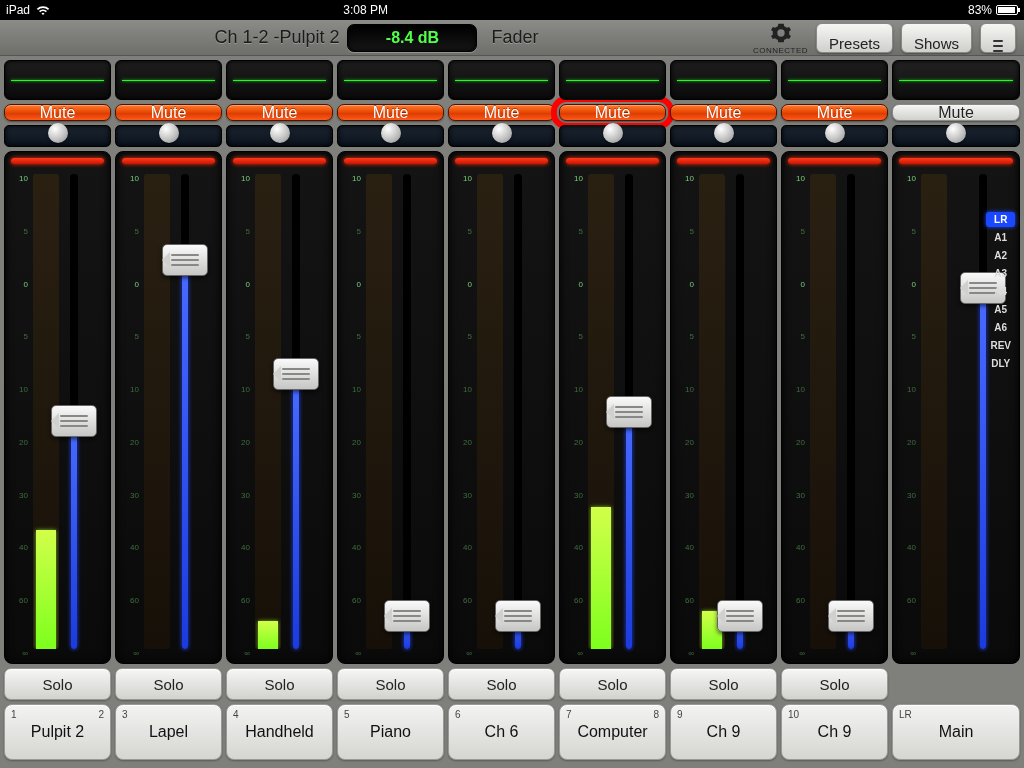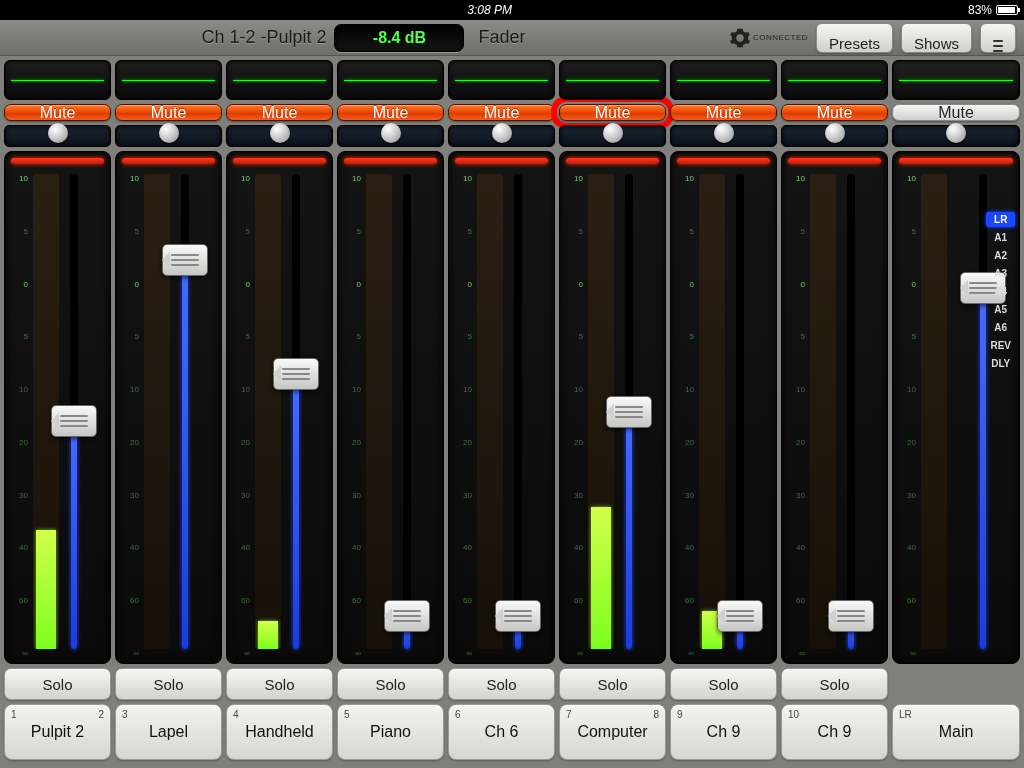--- a/index.html
+++ b/index.html
@@ -1,36 +1,36 @@
 <!DOCTYPE html>
 <html><head>
 <meta charset="utf-8">
 <style>
 * { box-sizing: border-box; margin: 0; padding: 0; font-family: -apple-system, Helvetica, Arial, sans-serif; }
 html, body { width: 1024px; height: 768px; overflow: hidden; background: #7f7f7c; }
 
 
 .status-bar { height: 20px; background: #000; color: #fff; display: flex; align-items: center; font-size: 12px; padding: 0 6px; }
 .status-left { flex: 1; display: flex; gap: 6px; align-items: center; }
-.status-center { flex: 1; text-align: right; font-style: italic; }
+.status-center { flex: 1; text-align: left; }
 .status-right { flex: 1; text-align: right; display: flex; justify-content: flex-end; align-items: center; gap: 4px; }
 .wifi-icon { width: 14px; height: 10px; display: inline-block; }
 .battery { width: 22px; height: 10px; border: 1px solid #fff; border-radius: 2px; position: relative; }
 .battery::after { content: ""; position: absolute; right: -3px; top: 2px; width: 2px; height: 4px; background: #fff; }
 .battery-fill { position: absolute; left: 1px; top: 1px; bottom: 1px; width: 83%; background: #fff; }
 
 
 .toolbar { height: 36px; display: flex; align-items: center; padding: 0 8px; gap: 8px; background: linear-gradient(#8b8b88,#6e6e6b); border-bottom: 1px solid #555; }
 .toolbar .spacer { flex: 1; }
 .channel-label { color: #1b1b1b; text-shadow: 0 1px 0 rgba(255,255,255,0.25); font-size: 18px; white-space: nowrap; }
 .db-display { width: 130px; height: 28px; border-radius: 7px; background: linear-gradient(#000,#161616); border: 1px solid #000; box-shadow: inset 0 0 4px #000, 0 1px 0 rgba(255,255,255,0.25); color: #52ff4a; font-size: 16px; font-weight: bold; display: flex; align-items: center; justify-content: center; font-family: "Courier New", monospace; }
 .fader-label { color: #1b1b1b; text-shadow: 0 1px 0 rgba(255,255,255,0.25); font-size: 18px; margin-left: 6px; }
 .gear { width: 26px; height: 26px; display: flex; align-items: center; justify-content: center; }
 .gear svg { width: 22px; height: 22px; }
-.gear-wrap { display: flex; flex-direction: row; align-items: center; }
+.gear-wrap { display: flex; flex-direction: column; align-items: center; }
 .gear-label { font-size: 8px; letter-spacing: 0.5px; color: #222; }
 .toolbar-btn { height: 30px; padding: 0 12px; border-radius: 6px; background: linear-gradient(#f6f6f4,#cfcfcc); border: 1px solid #888; box-shadow: 0 1px 2px rgba(0,0,0,0.3); font-size: 15px; color: #222; display: flex; align-items: flex-end; }
 .burger { width: 36px; justify-content: center; }
 .burger-lines { width: 18px; height: 12px; display: flex; flex-direction: column; justify-content: space-between; }
 .burger-lines span { height: 2px; background: #333; border-radius: 1px; }
 
 
 .mixer { display: flex; height: calc(768px - 60px); padding: 4px; gap: 4px; }
 .channels { flex: 1; display: flex; gap: 4px; }
 .strip, .master-strip { display: flex; flex-direction: column; gap: 4px; }
@@ -71,20 +71,28 @@
 .aux-list { position: absolute; right: 4px; top: 60px; display: flex; flex-direction: column; gap: 3px; }
 .aux { font-size: 10px; font-weight: bold; color: #ddd; padding: 2px 4px; border-radius: 3px; text-align: center; min-width: 24px; }
 .aux.active { background: #1b47ff; color: #fff; box-shadow: 0 0 4px #1b47ff; }
 
 .master-strip .fader-box { padding-right: 38px; }
 </style>
 </head>
 <body>
 
 <div class="status-bar">
+  <div class="status-left">
+    <span>iPad</span>
+    <span class="wifi-icon">
+      <svg viewBox="0 0 14 10">
+          <path d="M7 9 L8.5 7.5 A2 2 0 0 0 5.5 7.5 Z M3 5 A6 6 0 0 1 11 5 L9.8 6.2 A4.3 4.3 0 0 0 4.2 6.2 Z M0.8 2.8 A9 9 0 0 1 13.2 2.8 L12 4 A7.3 7.3 0 0 0 2 4 Z" fill="#fff"></path>
+        </svg>
+    </span>
+  </div>
   <div class="status-center"><span>3:08 PM</span></div>
   <div class="status-right">
     <span>83%</span>
     <span class="battery">
         <span class="battery-fill"></span>
       </span>
   </div>
 </div>
 
 <div class="toolbar">

